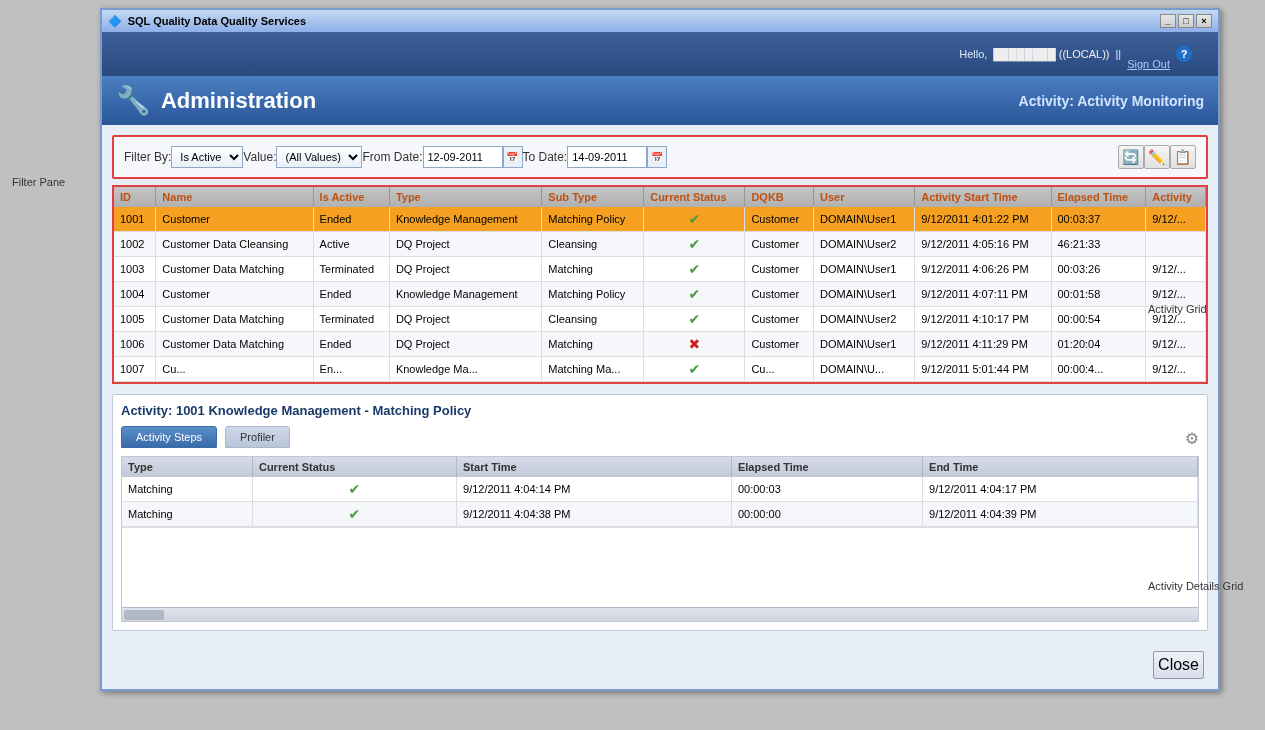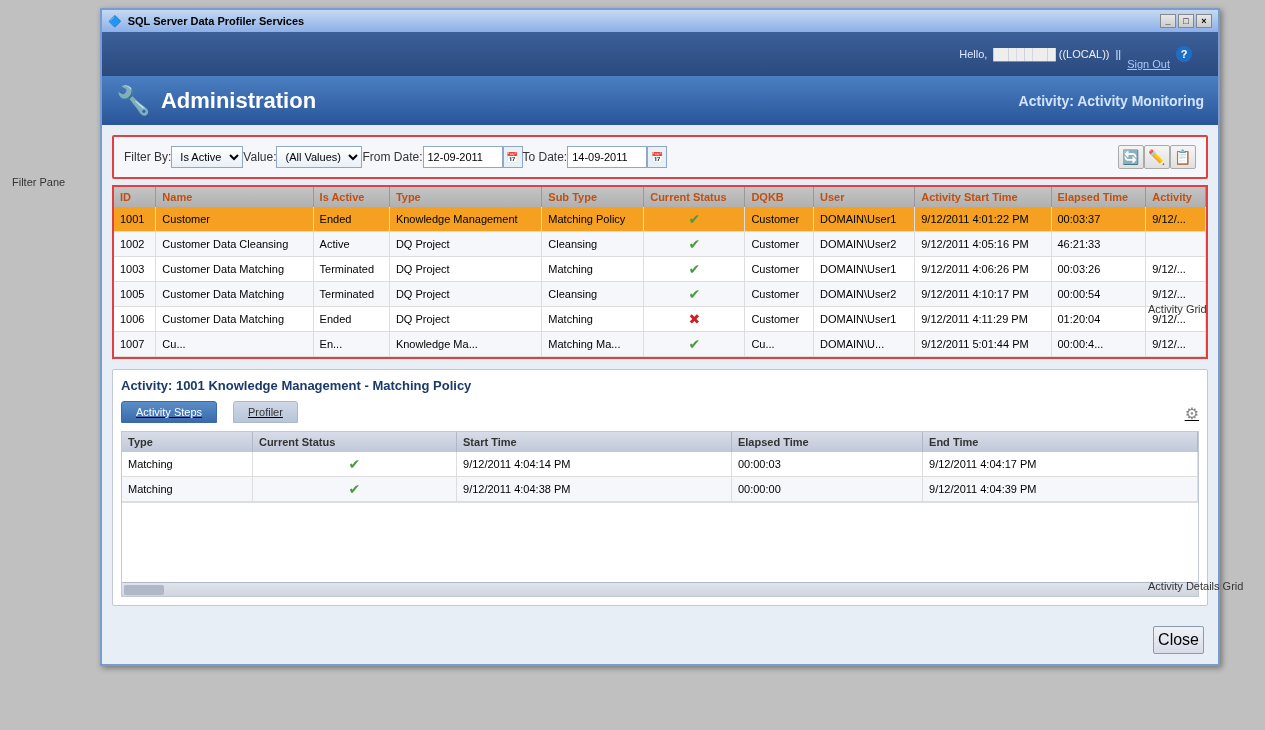--- a/index.html
+++ b/index.html
@@ -190,24 +190,23 @@
       border-radius: 2px;
     }
     .activity-details-title {
       font-size: 13px;
       font-weight: bold;
       color: #1a3a6a;
       margin-bottom: 8px;
     }
     .tabs-row {
       display: flex;
-      gap: 16px;
+      gap: 8px;
       margin-bottom: 8px;
       align-items: flex-end;
-      text-decoration: underline;
     }
     .tab {
       padding: 4px 14px;
       border: 1px solid #aab8cc;
       background: linear-gradient(to bottom, #d0d8e8, #b8c4d8);
       font-size: 11px;
       cursor: pointer;
       border-radius: 3px 3px 0 0;
       color: #333;
     }
@@ -310,21 +309,21 @@
   <div class="annotation" style="left:1148px; top:295px;">Activity Grid</div>
   <div class="annotation" style="left:1148px; top:572px;">Activity Details Grid</div>
 
   <div style="margin: 8px 0 0 100px; width: 1100px;">
 
     <div class="window">
 
       <div class="window-titlebar">
         <div class="window-titlebar-left">
           <span>🔷</span>
-          <span>SQL Server Data Profiler Services</span>
+          <span>SQL Quality Data Quality Services</span>
         </div>
         <div class="window-controls">
           <div class="window-btn">_</div>
           <div class="window-btn">□</div>
           <div class="window-btn">×</div>
         </div>
       </div>
 
       <div class="topbar">
         <span>Hello,</span>
@@ -416,20 +415,33 @@
     <td>DQ Project</td>
     <td>Matching</td>
     <td style="text-align:center;"><span class="status-check">✔</span></td>
     <td>Customer</td>
     <td>DOMAIN\User1</td>
     <td>9/12/2011 4:06:26 PM</td>
     <td>00:03:26</td>
     <td>9/12/...</td>
   </tr>
                 <tr>
+    <td>1004</td>
+    <td>Customer</td>
+    <td>Ended</td>
+    <td>Knowledge Management</td>
+    <td>Matching Policy</td>
+    <td style="text-align:center;"><span class="status-check">✔</span></td>
+    <td>Customer</td>
+    <td>DOMAIN\User1</td>
+    <td>9/12/2011 4:07:11 PM</td>
+    <td>00:01:58</td>
+    <td>9/12/...</td>
+  </tr>
+                <tr>
     <td>1005</td>
     <td>Customer Data Matching</td>
     <td>Terminated</td>
     <td>DQ Project</td>
     <td>Cleansing</td>
     <td style="text-align:center;"><span class="status-check">✔</span></td>
     <td>Customer</td>
     <td>DOMAIN\User2</td>
     <td>9/12/2011 4:10:17 PM</td>
     <td>00:00:54</td>

